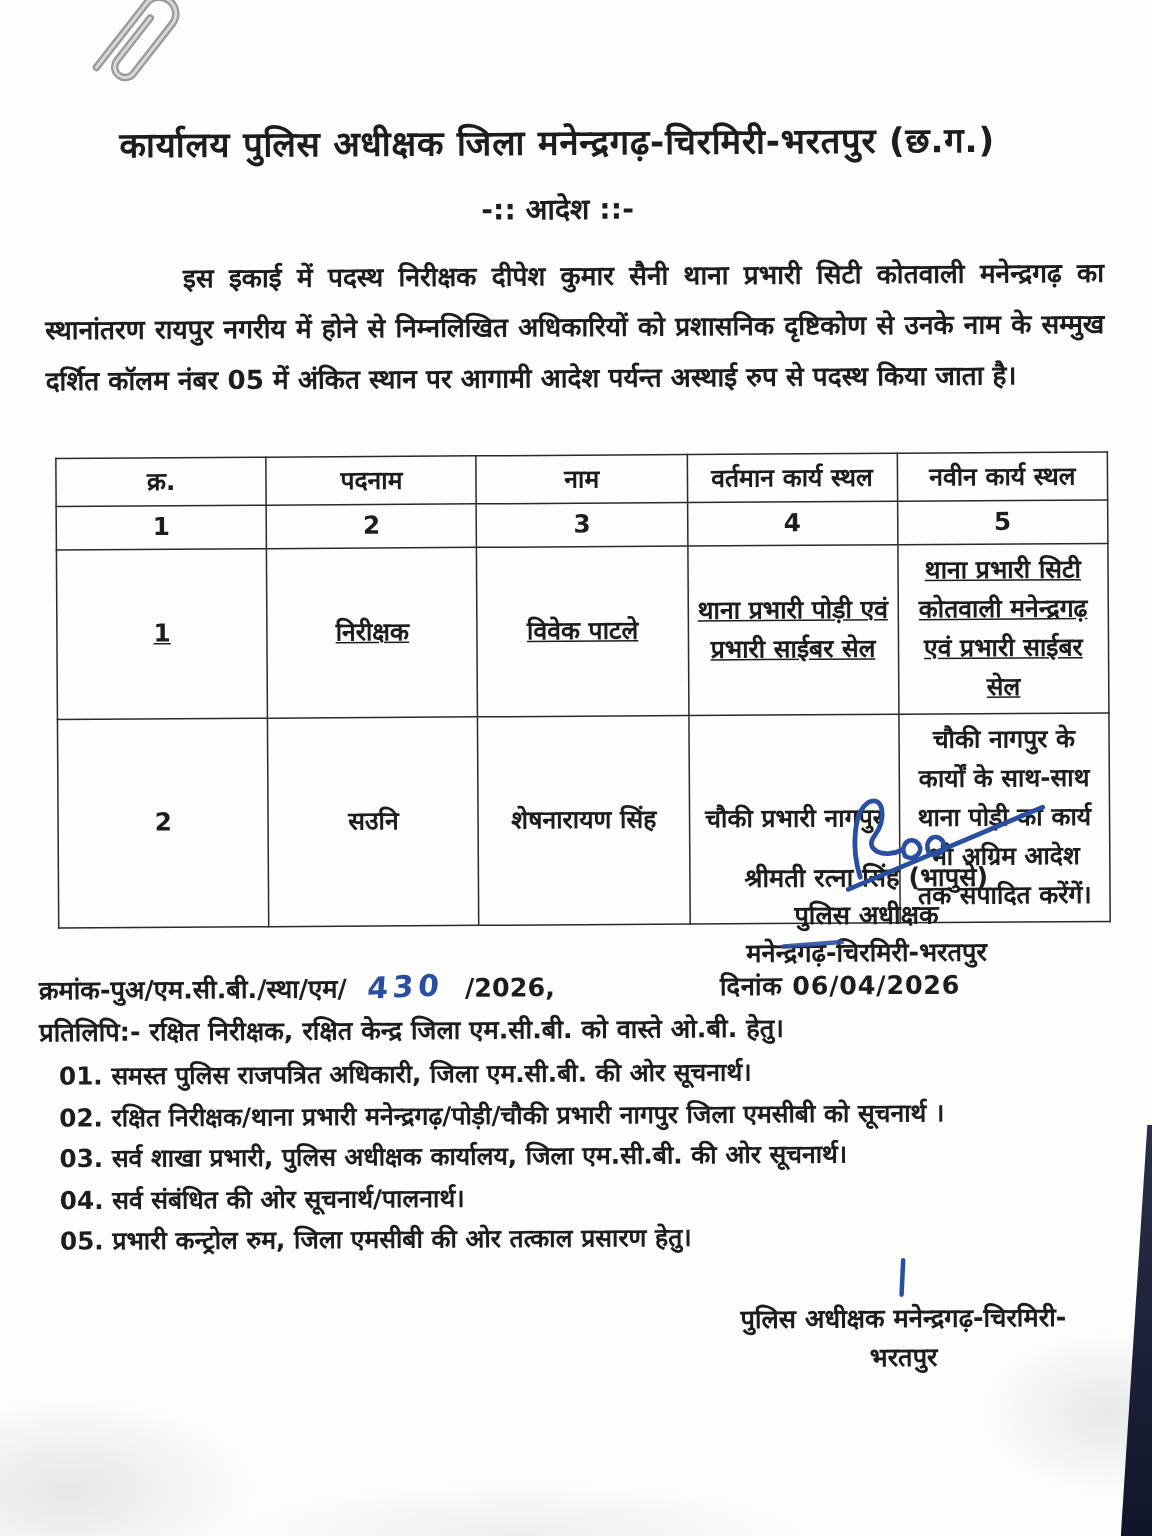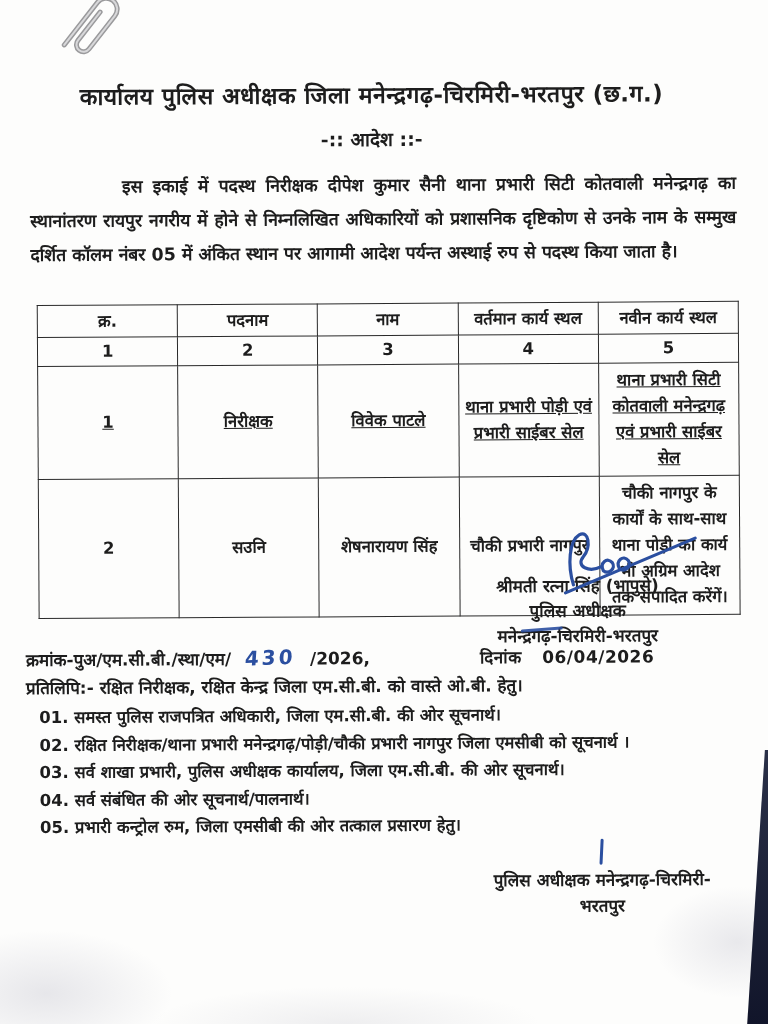--- a/index.html
+++ b/index.html
@@ -87,21 +87,21 @@
     position: absolute; top: 645px; left: 25px; width: 730px;
     font-size: 17px; font-weight: 700;
     display: flex; align-items: baseline;
   }
   .handnum {
     color: #2b4fa0; font-size: 20px; font-weight: 600;
     letter-spacing: 3px; padding: 0 14px;
     transform: rotate(-2deg) skewX(-6deg); display: inline-block;
   }
   .ref-date { margin-left: 110px; letter-spacing: 0.5px; }
-  .ref-date .dval { margin-left: 14px; }
+  .ref-date .dval { }
   .copy-heading {
     position: absolute; top: 674px; left: 25px; width: 720px;
     font-size: 17px; font-weight: 700;
   }
   .copy-list {
     position: absolute; top: 702px; left: 38px; width: 716px;
     font-size: 16.5px; font-weight: 600; line-height: 27.5px;
   }
   .copy-list .item { white-space: nowrap; }
   .sig-bottom {

